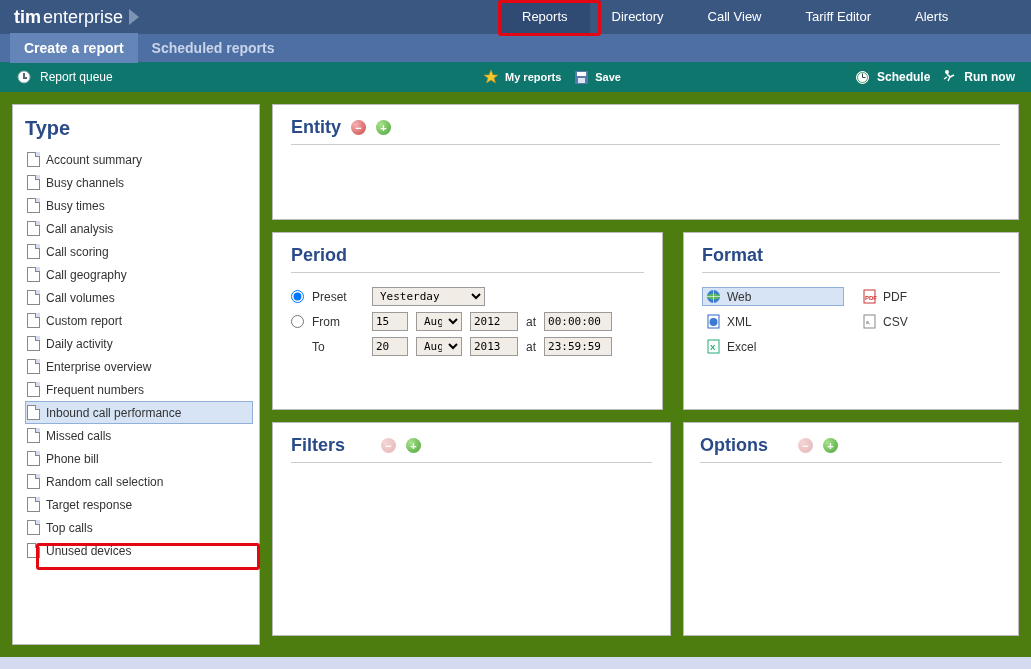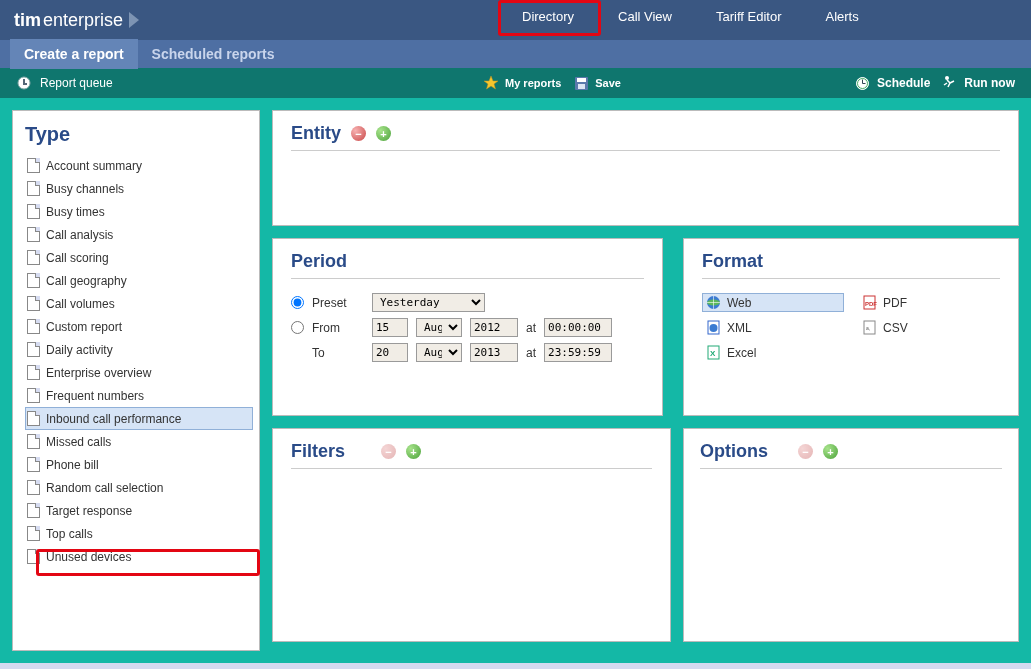--- a/index.html
+++ b/index.html
@@ -1,36 +1,36 @@
 <!DOCTYPE html>
 <html><head>
 <meta charset="utf-8">
 <style>
   * { box-sizing: border-box; margin: 0; padding: 0; }
   body { font-family: Verdana, Arial, sans-serif; font-size: 12px; background: #d4daf0; color: #333; width:1031px; }
-  .topbar { background: #3a5782; height: 40px; display:flex; align-items:center; padding-left:14px; }
+  .topbar { background: #3a5782; height: 34px; display:flex; align-items:center; padding-left:14px; }
   .brand { color:#fff; font-size:18px; display:flex; align-items:center; gap:2px;}
   .brand .bold{font-weight:bold;}
   .brand .light{font-weight:normal;}
   .brand .arrow{display:inline-block;width:0;height:0;border-left:10px solid #7d94b3;border-top:8px solid transparent;border-bottom:8px solid transparent;margin-left:4px;}
   .mainnav { position:absolute; top:0; left:500px; display:flex; }
   .mainnav .item{ color:#fff; padding:9px 22px; font-size:13px; cursor:pointer;}
   .mainnav .item.active{ background:#2f4a73;}
   .hl-reports{ position:absolute; top:0; left:498px; width:103px; height:36px; border:3px solid #e30613; border-radius:3px; pointer-events:none;}
   .subbar{ background:#4e6fa3; height:28px; display:flex; align-items:center; padding-left:10px;}
   .subbar .tab{ padding:7px 14px; color:#c9d5ec; font-size:14px; font-weight:bold; cursor:pointer;}
   .subbar .tab.active{ background:#6485b7; color:#fff;}
   .toolbar{ background:#0f766e; height:30px; display:flex; align-items:center; padding:0 16px; color:#fff; font-size:12px; gap:12px;}
   .toolbar .left{display:flex;align-items:center;gap:8px;}
   .toolbar .spacer{flex:1;}
   .toolbar .tbitem{display:flex;align-items:center;gap:6px;cursor:pointer;font-weight:bold;}
   .toolbar .tbitem.small{font-weight:bold;font-size:11px;}
   .ic{display:inline-flex;width:16px;height:16px;align-items:center;justify-content:center;}
 
-  .content-wrap{ padding:12px; display:flex; gap:12px; background:#14b8a6;}
+  .content-wrap{ padding:12px; display:flex; gap:12px; background:#4d7c0f;}
   .panel{ background:#fff; border:1px solid #bbb;}
   .side{ width:248px; padding:12px 4px 12px 12px; height:541px;}
   .side h2{ color:#2a4b88; font-size:20px; font-weight:bold; margin-bottom:8px;}
   .type-list{ height:468px; overflow-y:scroll; border-left:0; padding-right:2px; position:relative;}
   .type-list::-webkit-scrollbar{width:18px;}
   .type-list::-webkit-scrollbar-track{background:#eee;border:1px solid #ccc;}
   .type-list::-webkit-scrollbar-thumb{background:#c8c8c8;border:1px solid #aaa;}
   .t-item{display:flex;align-items:center;gap:6px;padding:4px 2px;font-size:12px;color:#333;cursor:pointer;}
   .t-item .doc-ic{width:13px;height:15px;border:1px solid #888;background:#fff;position:relative;flex-shrink:0;}
   .t-item .doc-ic:before{content:'';position:absolute;top:-1px;right:-1px;width:4px;height:4px;background:#d6dcf1;border-left:1px solid #888;border-bottom:1px solid #888;}
@@ -66,20 +66,21 @@
 <body>
 
 <div class="topbar">
   <div class="brand">
     <span class="bold">tim</span>
       <span class="light">enterprise</span>
     <span class="arrow"></span>
   </div>
 </div>
 <div class="mainnav">
+  <div class="item active">Reports</div>
   <div class="item">Directory</div>
   <div class="item">Call View</div>
   <div class="item">Tariff Editor</div>
   <div class="item">Alerts</div>
 </div>
 <div class="hl-reports"></div>
 
 <div class="subbar">
   <div class="tab active">Create a report</div>
   <div class="tab">Scheduled reports</div>

